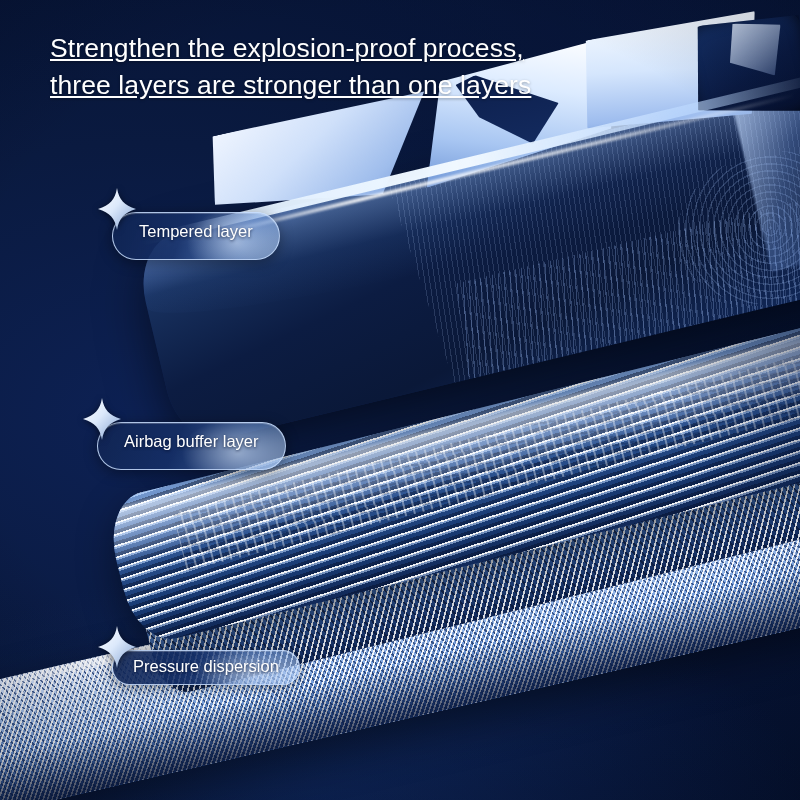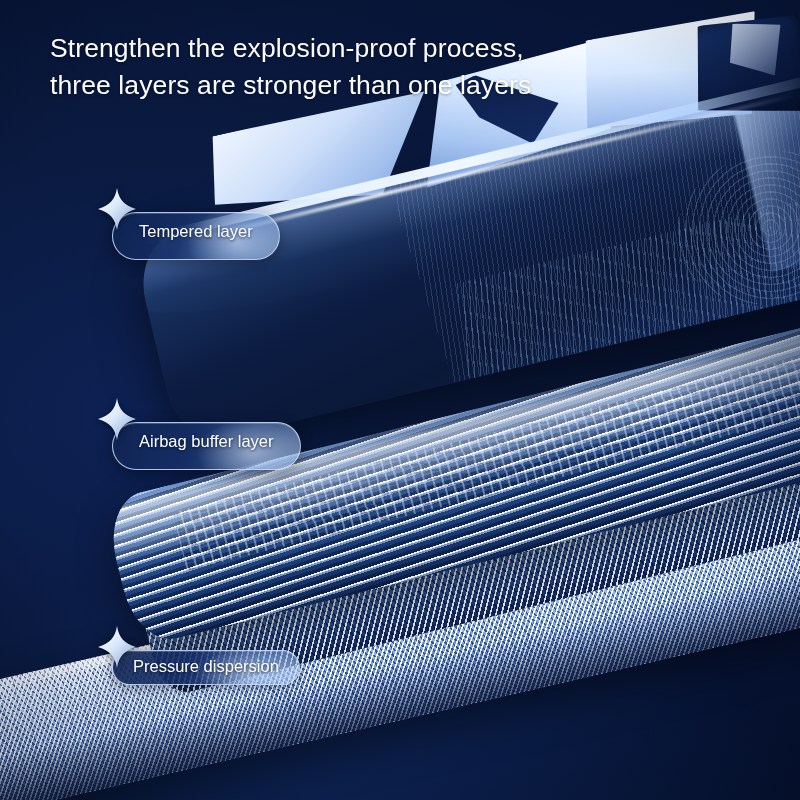--- a/index.html
+++ b/index.html
@@ -207,21 +207,21 @@
     background:linear-gradient(90deg, rgba(255,255,255,0), rgba(255,255,255,.9) 25%, rgba(255,255,255,.75) 75%, rgba(255,255,255,0));
     filter:blur(.8px);
   }
 
   
   .headline{
     position:absolute;left:50px;top:30px;width:640px;
     color:#ffffff;font-size:26.5px;line-height:1.38;font-weight:400;
     letter-spacing:.1px;text-shadow:0 1px 3px rgba(0,0,0,.35);
   }
-  .headline div{white-space:nowrap;}
+  .headline div{white-space:nowrap;text-decoration:underline;}
 
   
   .callout{position:absolute;}
   .pill{
     position:relative;display:inline-block;
     border-radius:999px;
     padding:9px 26px 18px 26px;
     border:1.6px solid rgba(203,224,255,.85);
     background:
       linear-gradient(112deg, rgba(16,36,82,.92) 0%, rgba(22,48,104,.88) 42%, rgba(96,140,210,.55) 78%, rgba(176,206,247,.55) 100%);
@@ -235,21 +235,21 @@
     pointer-events:none;
   }
   .pill-label{position:relative;z-index:2;display:block;text-shadow:0 1px 3px rgba(4,14,40,.75);}
   .pill.two-line{white-space:normal;text-align:right;max-width:175px;padding:7px 20px 8px 20px;}
   .pill.two-line .pill-label{line-height:1.08;}
 
   .sparkle{position:absolute;left:-16px;top:-26px;width:42px;height:46px;z-index:5;pointer-events:none;}
   .sparkle svg{display:block;width:100%;height:100%;filter:drop-shadow(0 1px 3px rgba(0,0,0,.55));}
 
   .c1{left:112px;top:212px;}
-  .c2{left:112px;top:422px;}
+  .c2{left:97px;top:422px;}
   .c3{left:112px;top:650px;}
 
   .vignette{position:absolute;inset:0;pointer-events:none;
     background:radial-gradient(100% 80% at 50% 45%, rgba(0,0,0,0) 55%, rgba(2,8,24,.45) 100%);}
 </style>
 </head>
 <body>
 
 <div class="stage">
 

